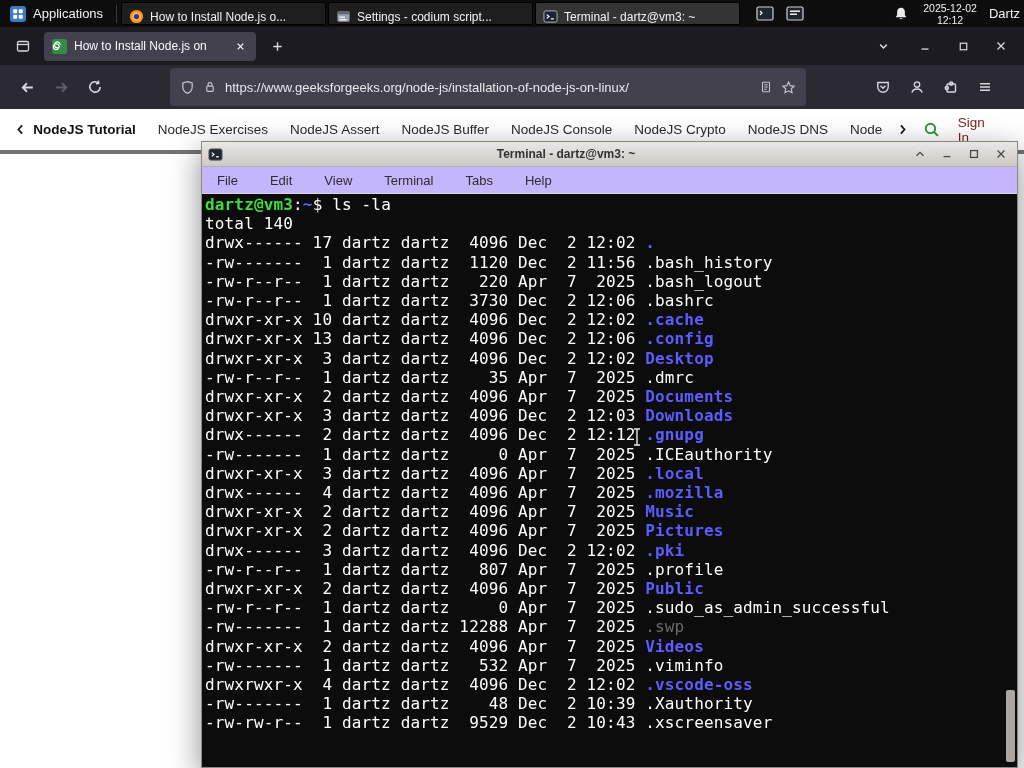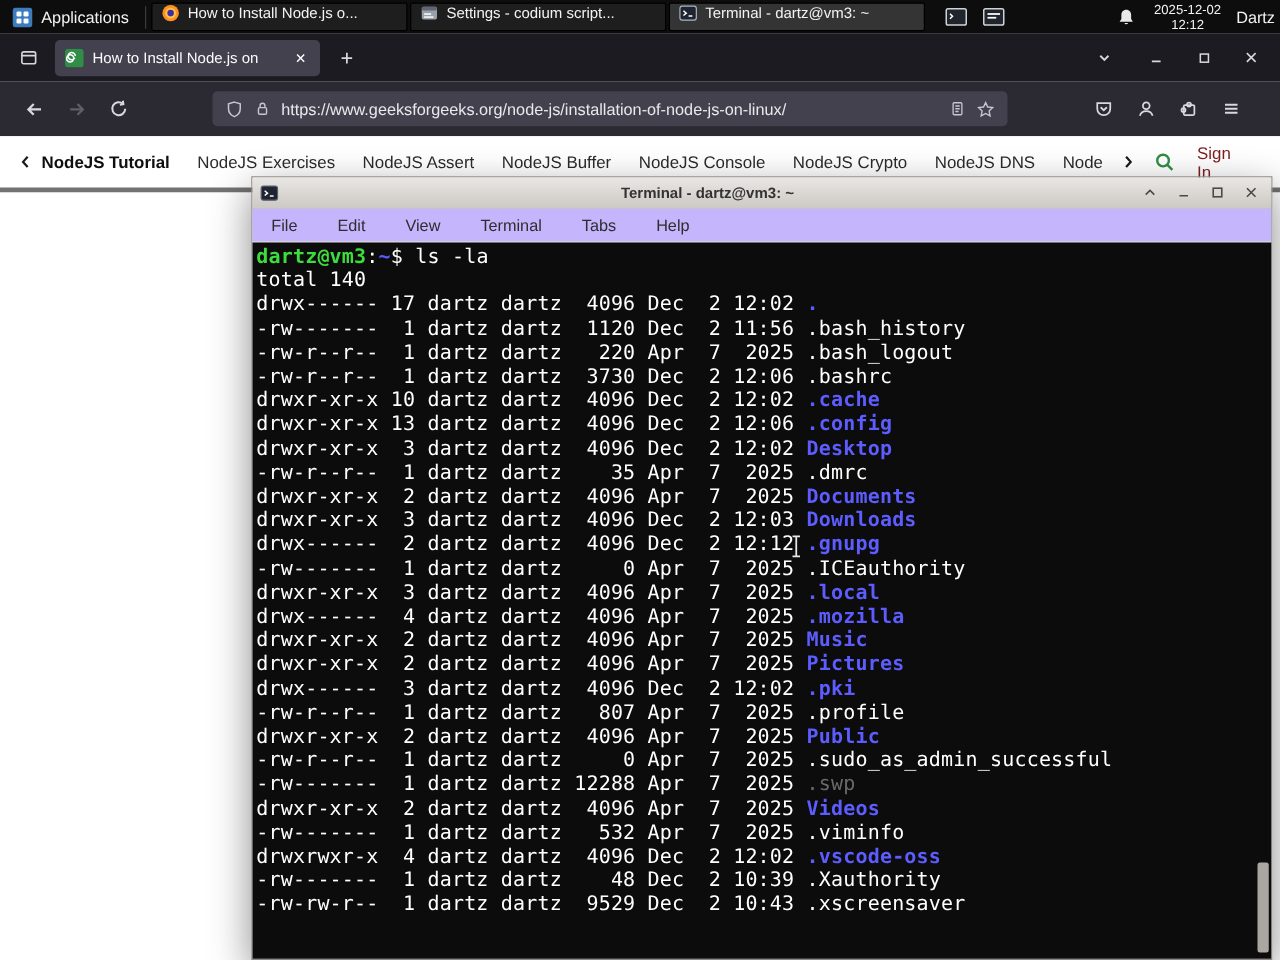--- a/index.html
+++ b/index.html
@@ -5,21 +5,21 @@
   html,body{margin:0;padding:0;background:#444;}
   svg{display:block;}
   .screen{width:1024px;height:768px;position:relative;overflow:hidden;background:#fff;
           font-family:"Liberation Sans",sans-serif;}
 
   
   .panel{position:absolute;top:0;left:0;right:0;height:27px;background:#0d0d0d;
          display:flex;align-items:center;color:#f2f2f2;z-index:10;}
   .apps{display:flex;align-items:center;gap:7px;padding:0 10px;height:100%;font-size:13px;cursor:default;}
   .psep{width:1px;height:18px;background:#3a3a3a;margin:0 3px;}
-  .task{width:205px;height:23px;margin:0 1px;display:flex;align-items:flex-start;gap:6px;
+  .task{width:205px;height:23px;margin:0 1px;display:flex;align-items:flex-end;gap:6px;
         padding:0 7px;background:#1e1e1e;border:1px solid #000;border-radius:2px;
         font-size:12px;box-sizing:border-box;}
   .task.active{background:#343434;}
   .tlabel{white-space:nowrap;overflow:hidden;flex:1;}
   .pspacer{flex:1;}
   .tray{display:flex;gap:10px;margin-right:86px;}
   .ticon{width:20px;height:18px;display:grid;place-items:center;}
   .bellwrap{width:20px;margin-right:12px;display:grid;place-items:center;}
   .clock{display:flex;flex-direction:column;align-items:center;font-size:10.5px;
          line-height:12px;margin-right:12px;}
@@ -35,21 +35,21 @@
        align-items:center;gap:7px;padding:0 8px;box-sizing:border-box;color:#fbfbfe;font-size:12px;}
   .tab-title{flex:1;white-space:nowrap;overflow:hidden;}
   .tab-close{width:16px;height:16px;display:grid;place-items:center;}
   .tspacer{flex:1;}
   .winctl{display:flex;gap:8px;margin-left:6px;}
   .toolbar{height:44px;background:#2b2a33;display:flex;align-items:center;padding:0 10px;color:#d7d7de;}
   .navbtn{width:34px;height:34px;display:grid;place-items:center;border-radius:4px;}
   .navbtn.disabled{color:#5f5f68;}
   .sp58{width:58px;}
   .sp60{width:60px;}
-  .urlbar{width:636px;height:28px;background:#42414d;border-radius:4px;display:flex;
+  .urlbar{width:636px;height:38px;background:#42414d;border-radius:4px;display:flex;
           align-items:center;gap:8px;padding:0 10px;box-sizing:border-box;}
   .urltext{flex:1;font-size:13px;color:#e8e8ed;white-space:nowrap;overflow:hidden;}
   .uicon{color:#c6c6d0;display:grid;place-items:center;}
   .sitenav{height:41px;background:#fff;border-bottom:4px solid #737373;display:flex;
            align-items:center;padding:0 12px;color:#1f1f1f;box-shadow:0 1px 2px rgba(0,0,0,.06);}
   .navitem{font-size:13.5px;padding:0 11px;white-space:nowrap;color:#2b2b2b;cursor:pointer;}
   .navitem.first{font-weight:bold;color:#0f0f0f;padding-left:4px;}
   .chev{width:18px;display:grid;place-items:center;color:#1a1a1a;}
   .searchbtn{width:26px;display:grid;place-items:center;color:var(--gfg-green,#2f8d46);margin:0 14px 0 8px;}
   .signin{font-size:13.5px;color:#7f1d1d;margin-right:14px;}

